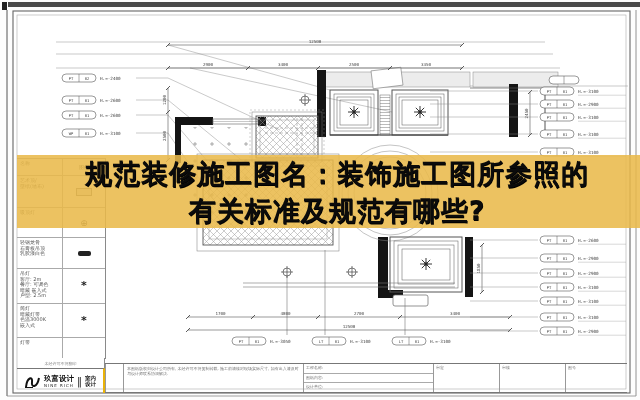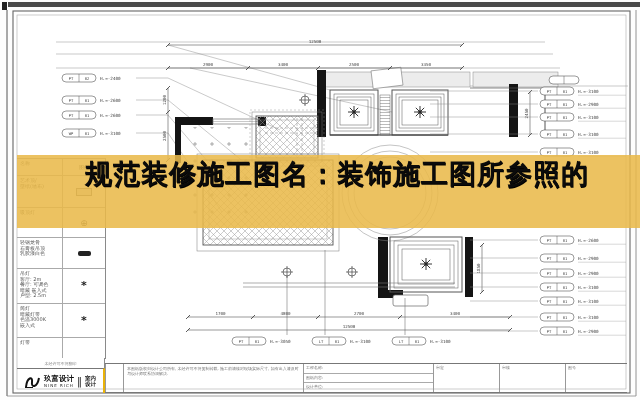--- a/index.html
+++ b/index.html
@@ -434,15 +434,16 @@
       <div>图纸内容:</div>
       <div>设计单位:</div>
     </div>
     <div class="tcell smcell" style="width:66px">审定</div>
     <div class="tcell smcell" style="width:66px">审核</div>
     <div class="tcell smcell" style="flex:1">图号</div>
   </div>
 
   <div class="banner">
     <div>规范装修施工图名：装饰施工图所参照的</div>
+    <div>有关标准及规范有哪些?</div>
   </div>
 
 </div>
 
 </body></html>

